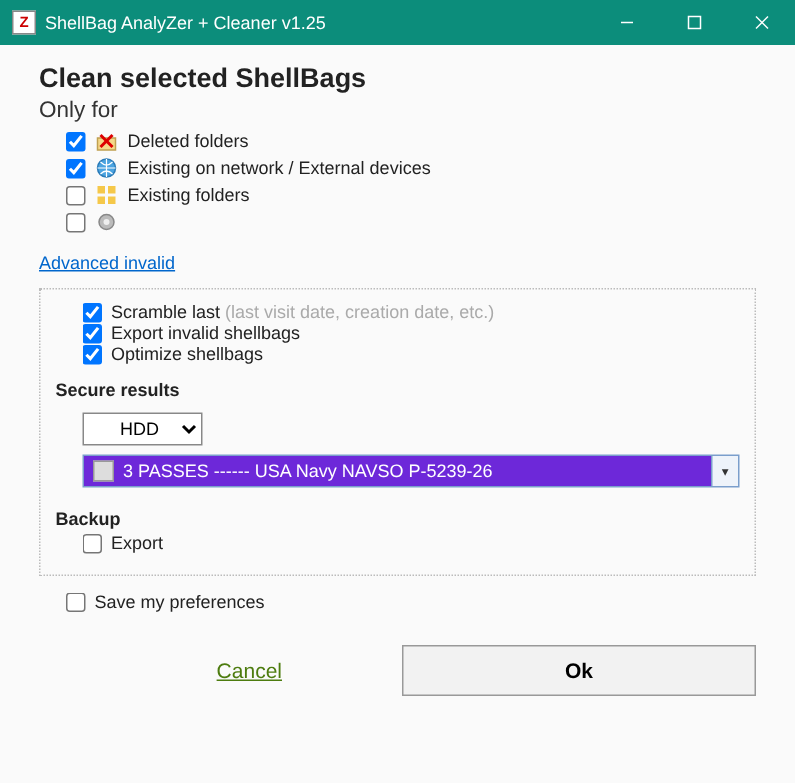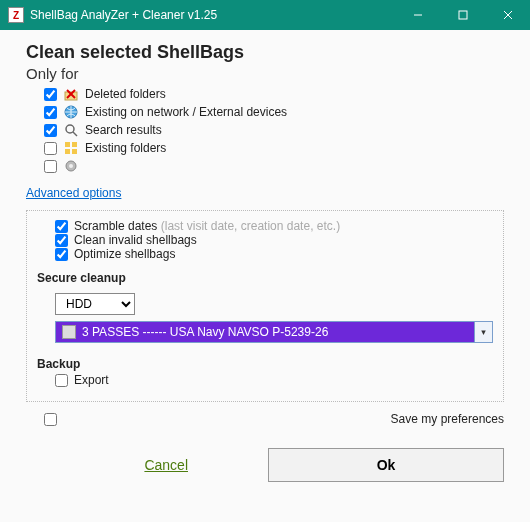--- a/index.html
+++ b/index.html
@@ -21,27 +21,27 @@
 .opt-label { font-size: 12px; color: #222; }
 .muted { color: #aaa; }
 
 .adv-link { color: #0066cc; text-decoration: underline; cursor: pointer; margin: 10px 0 6px 0; display: inline-block; font-size: 12px; }
 
 .dotted-panel { border: 1px dotted #bbb; padding: 8px 10px 14px 10px; margin-top: 4px; }
 .section-title { font-weight: 600; font-size: 12px; margin: 4px 0 2px 0; color: #222; }
 .sub-check { display: flex; align-items: center; margin-left: 18px; gap: 6px; }
 .sub-check input[type=checkbox] { width: 13px; height: 13px; }
 
-.hdd-select { margin: 6px 0 6px 18px; width: 80px; height: 22px; border: 1px solid #888; background: #fff; font-size: 12px; padding-left: 6px; }
+.hdd-select { margin: 6px 0 6px 18px; width: 80px; height: 22px; border: 1px solid #888; background: #fff; font-size: 12px; padding-left: 20px; }
 .passes-bar { margin-left: 18px; height: 22px; display: flex; align-items: stretch; border: 1px solid #7a9ecc; }
 .passes-bar .sel { flex: 1; background: #6d28d9; color: #fff; display: flex; align-items: center; padding-left: 6px; gap: 6px; font-size: 12px; }
 .passes-bar .sel .disk-ico { width: 14px; height: 14px; background: #ddd; border: 1px solid #999; display: inline-block; }
 .passes-bar .dd { width: 18px; background: #eef3fa; border-left: 1px solid #7a9ecc; display: flex; align-items: center; justify-content: center; font-size: 9px; color: #333; }
 
-.save-pref { display: flex; align-items: center; margin: 10px 0 0 18px; gap: 6px; justify-content: space-between; }
+.save-pref { display: flex; align-items: center; margin: 10px 0 0 18px; gap: 6px; }
 
 .buttons { display: flex; justify-content: flex-end; gap: 60px; align-items: center; padding: 14px 26px 0 0; }
 .btn-cancel { color: #4d7c0f; text-decoration: underline; cursor: pointer; font-size: 14px; margin-right: 20px; }
 .btn-ok { width: 236px; height: 34px; border: 1px solid #999; background: #f2f2f2; font-weight: 600; font-size: 14px; cursor: pointer; }
 
 svg { display: block; }
 </style>
 </head>
 <body>
 
@@ -88,30 +88,20 @@
     <input type="checkbox" checked="" style="">
     <span class="icon-box">
       <svg width="16" height="16">
           <circle cx="8" cy="8" r="6" fill="#4aa3e0" stroke="#2a7bb8"></circle>
           <path d="M2 8 H14 M8 2 V14 M4 4 Q8 8 12 4 M4 12 Q8 8 12 12" stroke="#fff" stroke-width="0.8" fill="none"></path>
         </svg>
     </span>
     <span class="opt-label">Existing on network / External devices</span>
   </div>
 
-  <div class="check-row">
-    <input type="checkbox" checked="" style="">
-    <span class="icon-box">
-      <svg width="16" height="16">
-          <circle cx="7" cy="7" r="4" fill="none" stroke="#666" stroke-width="1.5"></circle>
-          <line x1="10" y1="10" x2="14" y2="14" stroke="#666" stroke-width="1.5"></line>
-        </svg>
-    </span>
-    <span class="opt-label">Search results</span>
-  </div>
 
   <div class="check-row">
     <input type="checkbox" style="">
     <span class="icon-box">
       <svg width="16" height="16">
           <rect x="2" y="2" width="5" height="5" fill="#f5c84a"></rect>
           <rect x="9" y="2" width="5" height="5" fill="#f5c84a"></rect>
           <rect x="2" y="9" width="5" height="5" fill="#f5c84a"></rect>
           <rect x="9" y="9" width="5" height="5" fill="#f5c84a"></rect>
         </svg>
@@ -122,38 +112,38 @@
   <div class="check-row">
     <input type="checkbox" style="">
     <span class="icon-box">
       <svg width="16" height="16">
           <circle cx="8" cy="8" r="5" fill="#bbb" stroke="#888"></circle>
           <circle cx="8" cy="8" r="2" fill="#eee"></circle>
         </svg>
     </span>
   </div>
 
-  <a class="adv-link">Advanced options</a>
+  <a class="adv-link">Advanced invalid</a>
 
   <div class="dotted-panel">
 
     <div class="sub-check">
       <input type="checkbox" checked="" style="">
-      <span class="opt-label"><span>Scramble dates</span> <span class="muted">(last visit date, creation date, etc.)</span></span>
+      <span class="opt-label"><span>Scramble last</span> <span class="muted">(last visit date, creation date, etc.)</span></span>
     </div>
     <div class="sub-check">
       <input type="checkbox" checked="" style="">
-      <span class="opt-label">Clean invalid shellbags</span>
+      <span class="opt-label">Export invalid shellbags</span>
     </div>
     <div class="sub-check">
       <input type="checkbox" checked="" style="">
       <span class="opt-label">Optimize shellbags</span>
     </div>
 
-    <div class="section-title" style="margin-top:10px">Secure cleanup</div>
+    <div class="section-title" style="margin-top:10px">Secure results</div>
     <select class="hdd-select">
       <option>HDD</option>
     </select>
     <div class="passes-bar">
       <div class="sel">
         <span class="disk-ico"></span>
         <span>3 PASSES   ------    USA Navy NAVSO P-5239-26</span>
       </div>
       <div class="dd">▾</div>
     </div>

